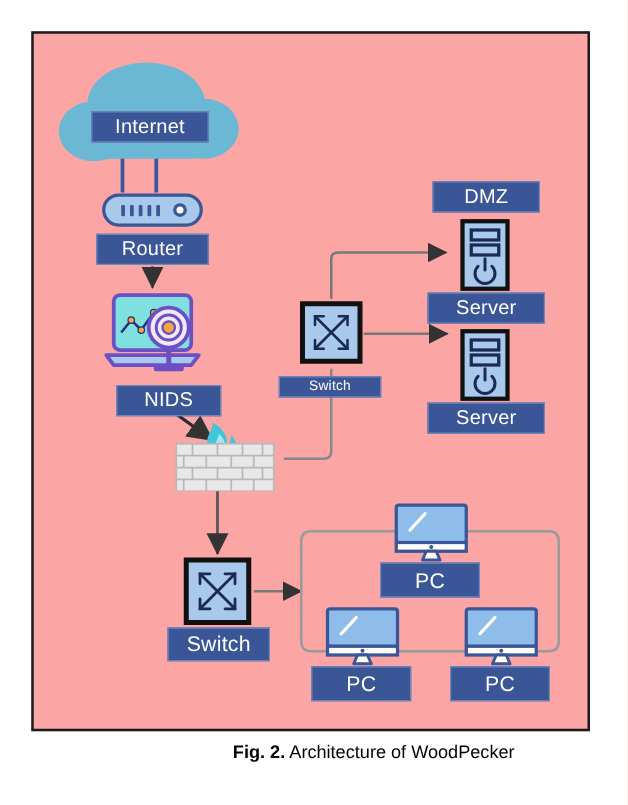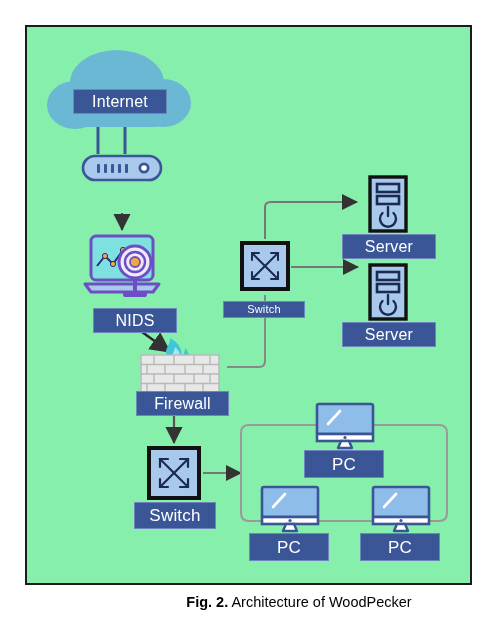--- a/index.html
+++ b/index.html
@@ -22,21 +22,21 @@
     height: 644px;
   }
   .figure-frame {
     position: absolute;
     left: 25px;
     top: 25px;
     width: 447px;
     height: 560px;
     box-sizing: border-box;
     border: 2px solid #1b1b1b;
-    background: #86efac;
+    background: #fca5a5;
     overflow: hidden;
   }
   .canvas {
     position: absolute;
     left: 0; top: 0;
     width: 100%;
     height: 100%;
   }
   .svg-layer {
     position: absolute;
@@ -295,24 +295,25 @@
         <svg viewBox="0 0 62 48" width="62" height="48">
           <rect x="3" y="2" width="56" height="30" rx="2" fill="#8fbdea" stroke="#3a5696" stroke-width="2.6"></rect>
           <line x1="14" y1="22" x2="26" y2="9" stroke="#ffffff" stroke-width="2.6" stroke-linecap="round"></line>
           <rect x="3" y="32" width="56" height="7" fill="#ffffff" stroke="#3a5696" stroke-width="2.6"></rect>
           <circle cx="31" cy="35.5" r="1.6" fill="#3a5696"></circle>
           <path d="M24 46 L27 39 L35 39 L38 46 Z" fill="#ffffff" stroke="#3a5696" stroke-width="2.4" stroke-linejoin="round"></path>
         </svg>
       </div>
 
       <div class="label label-internet">Internet</div>
+      <div class="label label-router">Router</div>
       <div class="label label-nids">NIDS</div>
-      <div class="label label-firewall">Firewall</div>
       <div class="label label-switch-dmz">Switch</div>
       <div class="label label-switch-lan">Switch</div>
+      <div class="label label-dmz">DMZ</div>
       <div class="label label-server1">Server</div>
       <div class="label label-server2">Server</div>
       <div class="label label-pc1">PC</div>
       <div class="label label-pc2">PC</div>
       <div class="label label-pc3">PC</div>
 
     </div>
   </div>
 
   <div class="caption">

